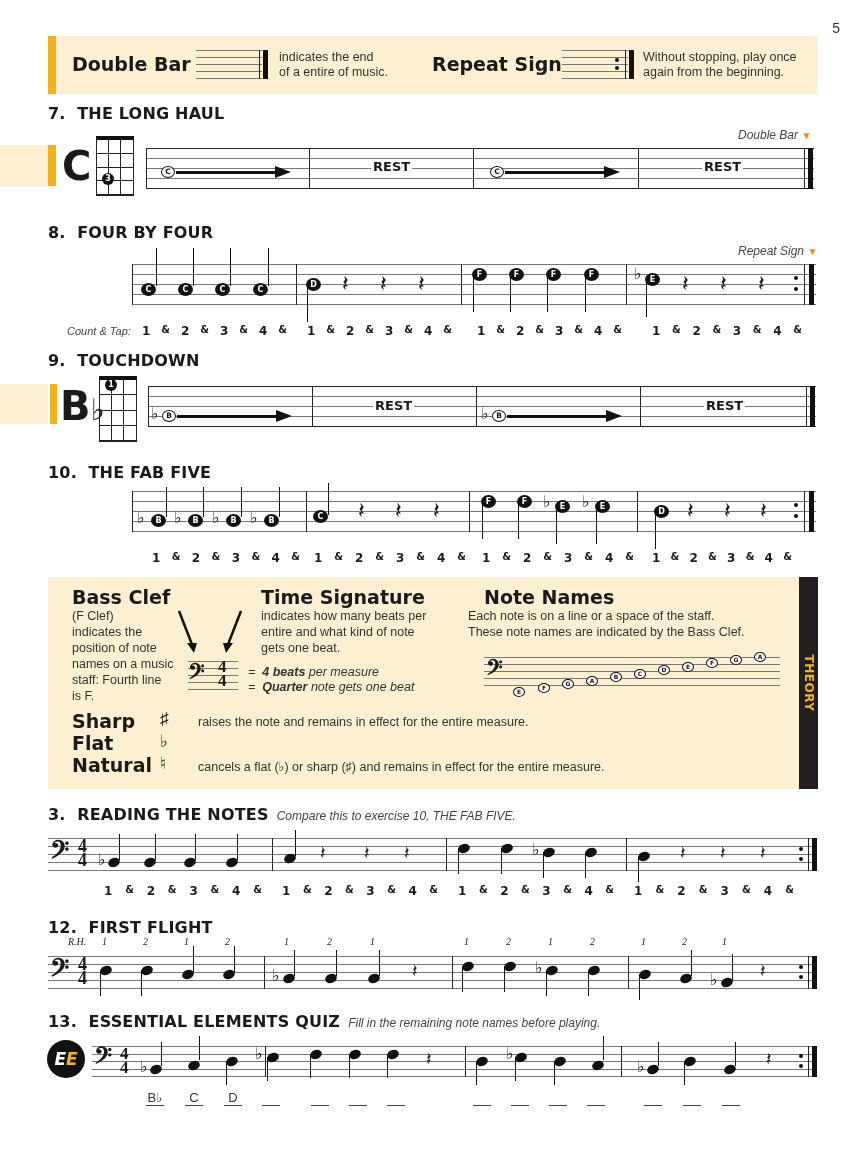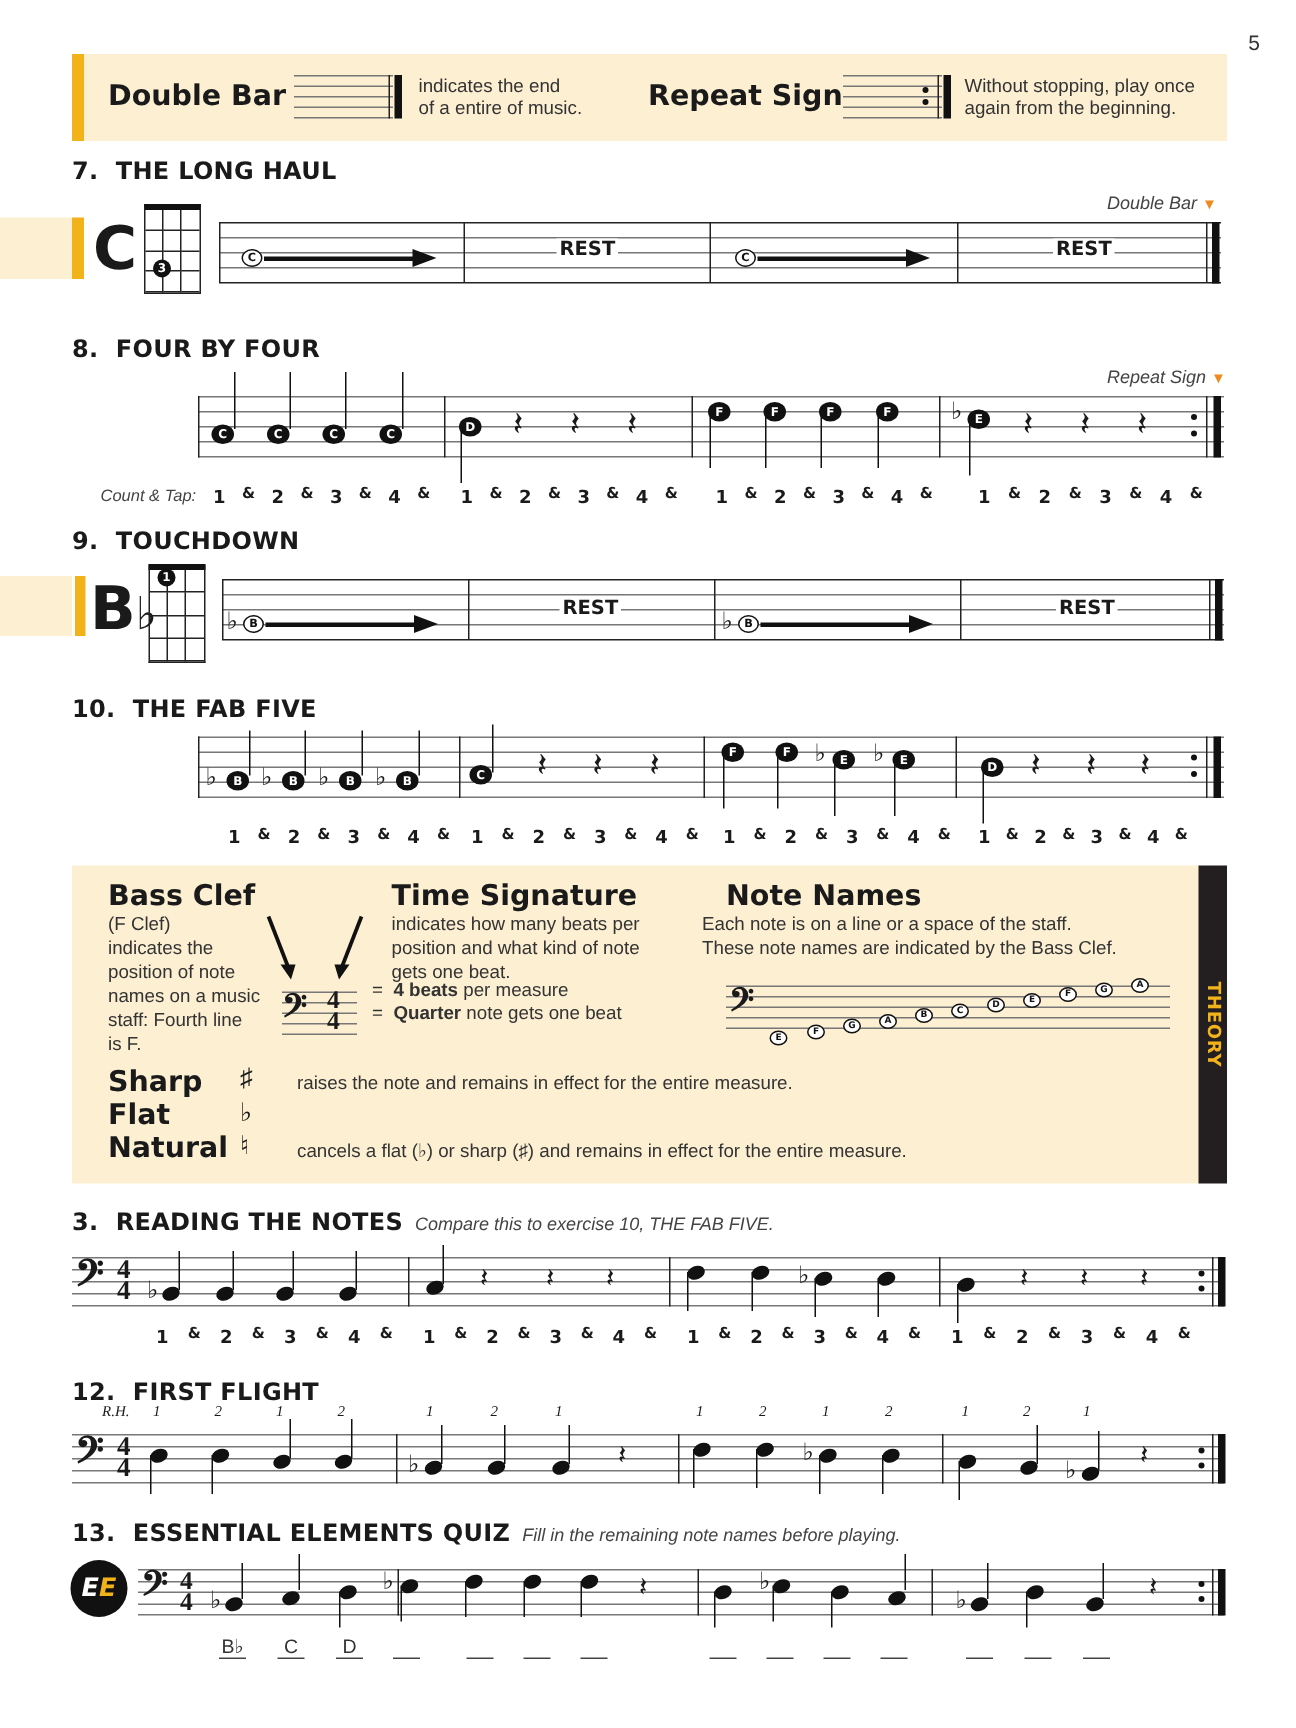--- a/index.html
+++ b/index.html
@@ -378,28 +378,28 @@
   </svg>
   <div class="abs" style="left:140px;top:82px;width:50px;height:34px;">
     <div class="staff-line" style="top:2px"></div>
       <div class="staff-line" style="top:9px"></div>
       <div class="staff-line" style="top:16px"></div>
       <div class="staff-line" style="top:23px"></div>
       <div class="staff-line" style="top:30px"></div>
     <div class="clef" style="left:0;top:0;font-size:26px">𝄢</div>
     <div class="timesig" style="left:30px;top:1px;font-size:17px">4<br>4</div>
   </div>
-  <div class="abs def-text" style="left:200px;top:76px;">
+  <div class="abs def-text" style="left:200px;top:88px;font-style:italic;">
     <div><span>=</span>&nbsp; <b>4 beats</b><span> per measure</span></div>
     <div><span>=</span>&nbsp; <b>Quarter</b><span> note gets one beat</span></div>
   </div>
   <div class="abs def-title" style="left:213px;top:9px;">Time Signature</div>
   <div class="abs def-text" style="left:213px;top:31px;line-height:16px;">
     <div>indicates how many beats per</div>
-      <div>position and what kind of note</div>
+      <div>entire and what kind of note</div>
       <div>gets one beat.</div>
   </div>
   <div class="abs def-title" style="left:436px;top:9px;">Note Names</div>
   <div class="abs def-text" style="left:420px;top:31px;line-height:16px;">
     <div>Each note is on a line or a space of the staff.</div>
       <div>These note names are indicated by the Bass Clef.</div>
   </div>
   <div class="abs" style="left:436px;top:80px;width:296px;height:30px;">
     <div class="staff-line" style="top:0"></div>
       <div class="staff-line" style="top:7px"></div>

